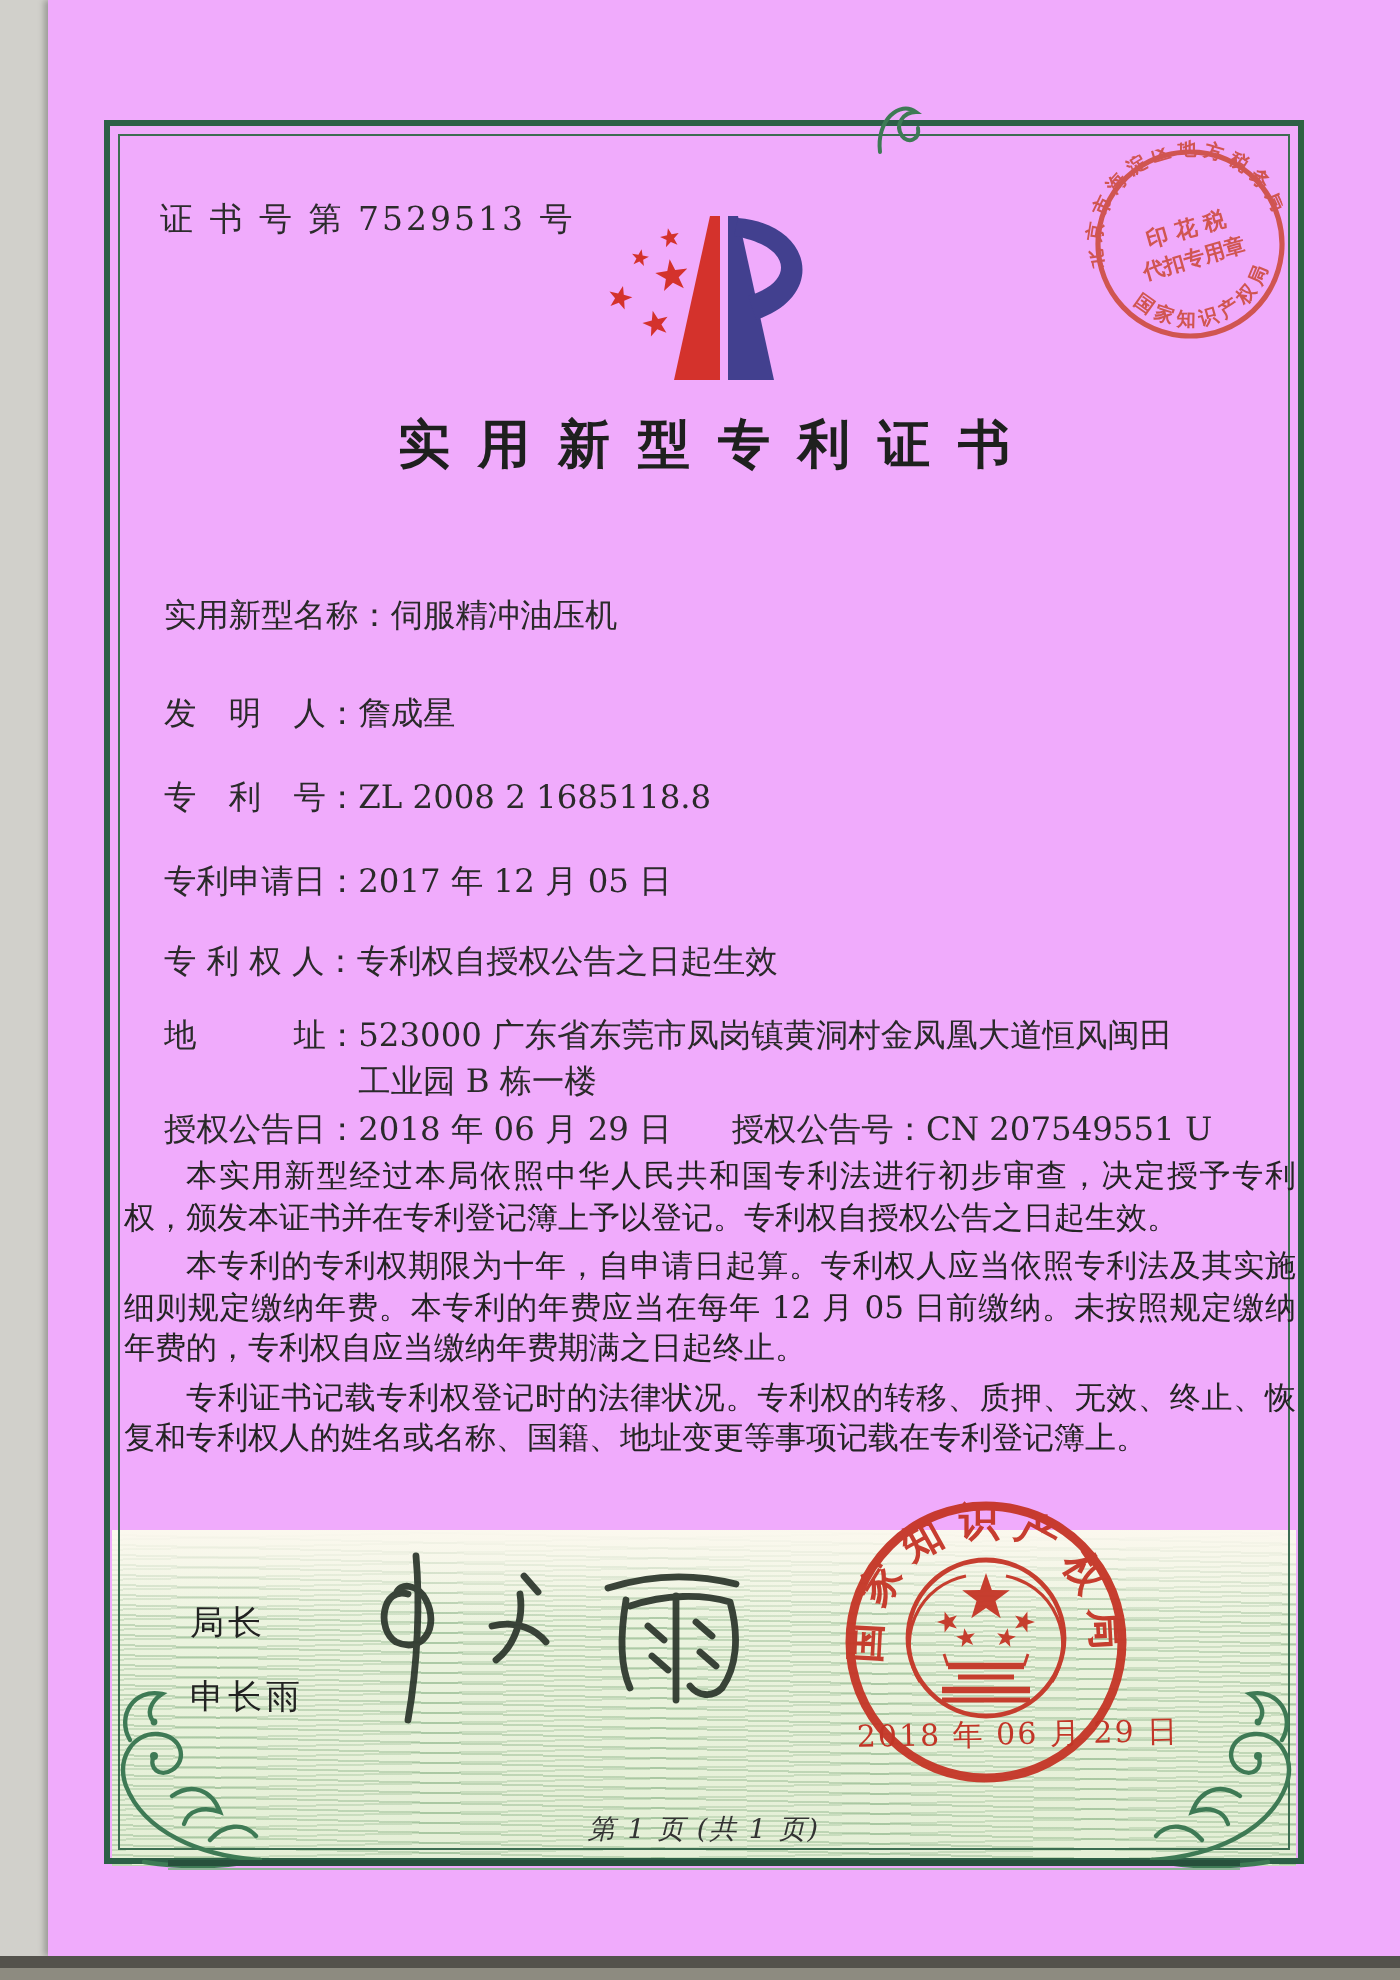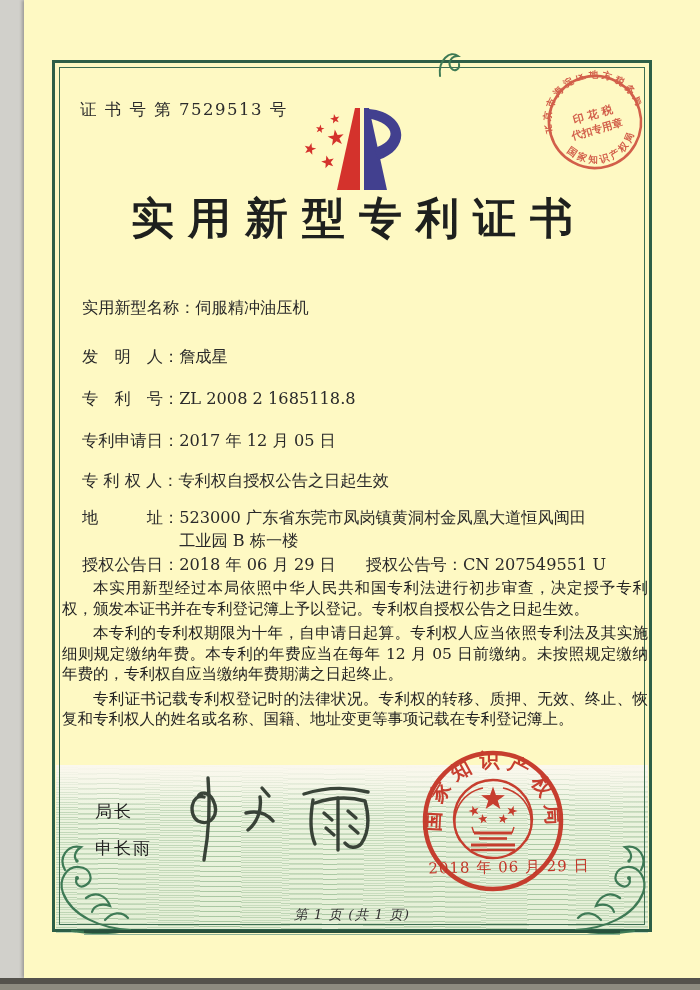--- a/index.html
+++ b/index.html
@@ -1,20 +1,20 @@
 <!DOCTYPE html>
 <html><head>
 <meta charset="utf-8">
 <style>
   * { margin:0; padding:0; box-sizing:border-box; }
   html,body { width:700px; height:990px; overflow:hidden; }
   body { background:#d1d0cb; font-family:"DejaVu Serif","Liberation Serif",serif; position:relative; }
 
   .paper { position:absolute; left:24px; top:0; width:676px; height:978px;
-           background:#fef9c3; box-shadow:-2px 0 3px rgba(0,0,0,.25); }
+           background:#f0abfc; box-shadow:-2px 0 3px rgba(0,0,0,.25); }
   .edge-dark { position:absolute; left:0; top:978px; width:700px; height:6px; background:#54524c; }
   .edge-grey { position:absolute; left:0; top:984px; width:700px; height:6px; background:#8d8b80; }
 
   .frame-outer { position:absolute; left:28px; top:60px; width:600px; height:872px;
                  border:3px solid #2d5f47; z-index:2; }
   .frame-inner { position:absolute; left:35px; top:67px; width:586px; height:858px;
                  border:1px solid #3c6e52; z-index:2; }
 
   .band { position:absolute; left:32px; top:765px; width:592px; height:168px; z-index:1;
           background:
@@ -22,22 +22,22 @@
             repeating-linear-gradient(-1.2deg, rgba(98,152,98,.22) 0 1px, rgba(0,0,0,0) 1px 5px),
             linear-gradient(#eef5e2,#e4efd6); }
   .band-fade { position:absolute; left:0; top:0; width:100%; height:46px;
                background:linear-gradient(#fbf8ee, rgba(251,248,238,0)); }
 
   .cert-no { position:absolute; left:56px; top:99px; font-size:16.5px; color:#2c2c2c;
              letter-spacing:1.5px; z-index:4; }
 
   .logo { position:absolute; left:266px; top:96px; width:122px; height:102px; z-index:4; }
 
-  .title { position:absolute; left:28px; top:190px; width:600px; text-align:center;
-           font-size:43px; font-weight:600; color:#1e201e; letter-spacing:14px;
+  .title { position:absolute; left:28px; top:205px; width:600px; text-align:center;
+           font-size:26px; font-weight:600; color:#1e201e; letter-spacing:14px;
            text-indent:14px; z-index:4; }
 
   .fields { position:absolute; left:58px; top:0; width:566px; z-index:4; color:#2a2a2a; }
   .row { position:absolute; left:0; display:flex; font-size:16.2px; line-height:23px; width:566px; }
   .row .lab { white-space:pre;text-align:right; }
   .row .val { white-space:pre-line; }
   .r1{top:296px} .r2{top:345px} .r3{top:387px} .r4{top:429px} .r5{top:469px}
   .r6{top:506px} .r7{top:553px}
   .pair2 { display:flex; margin-left:30px; }
 

